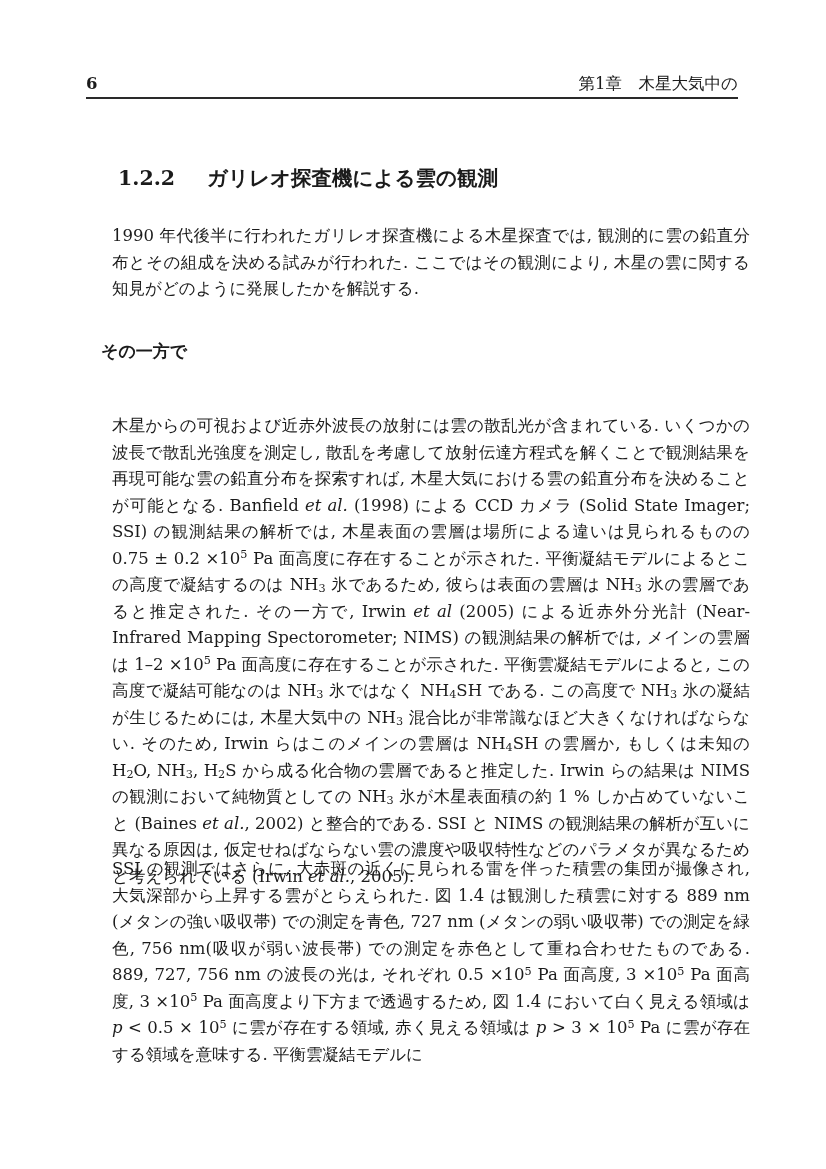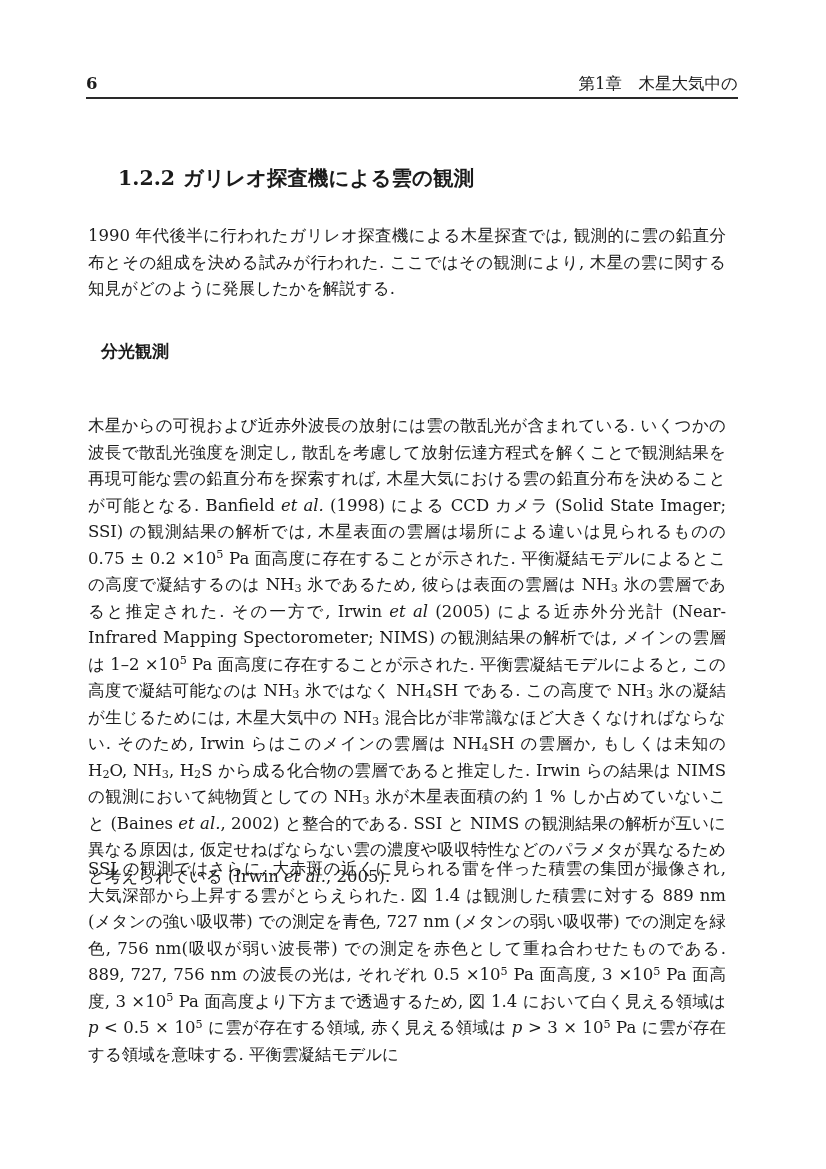--- a/index.html
+++ b/index.html
@@ -35,37 +35,37 @@
     position: absolute;
     left: 118px; top: 166px;
     font-size: 20.5px;
     font-weight: bold;
     line-height: 25px;
     white-space: nowrap;
   }
   .section-heading .sec-num { font-family: "DejaVu Serif", serif; }
   .section-heading .sec-title {
     font-family: "DejaVu Sans", sans-serif;
-    margin-left: 8px;
+    margin-left: 32px;
   }
 
   
   .sub-heading {
     position: absolute;
     left: 101px; top: 340px;
     font-family: "DejaVu Sans", sans-serif;
     font-weight: bold;
     font-size: 17px;
     line-height: 22px;
   }
 
   
   .para {
     position: absolute;
-    left: 88px;
+    left: 112px;
     width: 638px;
     font-size: 16.5px;
     line-height: 26.5px;
     text-align: justify;
     text-justify: inter-character;
   }
   .para-intro   { top: 223px; }
   .para-spectro { top: 390px; margin-top: 23px; }
   .para-cumulus { top: 856px; }
 
@@ -88,19 +88,19 @@
     <span class="page-number">6</span>
     <span class="chapter-title">第1章　木星大気中の</span>
   </div>
 
   <div class="section-heading">
     <span class="sec-num">1.2.2</span><span class="sec-title">ガリレオ探査機による雲の観測</span>
   </div>
 
   <p class="para para-intro"><span>1990 年代後半に行われたガリレオ探査機による木星探査では, 観測的に雲の鉛直分布とその組成を決める試みが行われた. ここではその観測により, 木星の雲に関する知見がどのように発展したかを解説する.</span></p>
 
-  <div class="sub-heading">分光観測</div>
+  <div class="sub-heading">その一方で</div>
 
   <p class="para para-spectro"><span>木星からの可視および近赤外波長の放射には雲の散乱光が含まれている. いくつかの波長で散乱光強度を測定し, 散乱を考慮して放射伝達方程式を解くことで観測結果を再現可能な雲の鉛直分布を探索すれば, 木星大気における雲の鉛直分布を決めることが可能となる. Banfield </span><i>et al.</i><span> (1998) による CCD カメラ (Solid State Imager; SSI) の観測結果の解析では, 木星表面の雲層は場所による違いは見られるものの 0.75 ± 0.2 ×10</span><sup>5</sup><span> Pa 面高度に存在することが示された. 平衡凝結モデルによるとこの高度で凝結するのは NH</span><sub>3</sub><span> 氷であるため, 彼らは表面の雲層は NH</span><sub>3</sub><span> 氷の雲層であると推定された. その一方で, Irwin </span><i>et al</i><span> (2005) による近赤外分光計 (Near-Infrared Mapping Spectorometer; NIMS) の観測結果の解析では, メインの雲層は 1–2 ×10</span><sup>5</sup><span> Pa 面高度に存在することが示された. 平衡雲凝結モデルによると, この高度で凝結可能なのは NH</span><sub>3</sub><span> 氷ではなく NH</span><sub>4</sub><span>SH である. この高度で NH</span><sub>3</sub><span> 氷の凝結が生じるためには, 木星大気中の NH</span><sub>3</sub><span> 混合比が非常識なほど大きくなければならない. そのため, Irwin らはこのメインの雲層は NH</span><sub>4</sub><span>SH の雲層か, もしくは未知の H</span><sub>2</sub><span>O, NH</span><sub>3</sub><span>, H</span><sub>2</sub><span>S から成る化合物の雲層であると推定した. Irwin らの結果は NIMS の観測において純物質としての NH</span><sub>3</sub><span> 氷が木星表面積の約 1 % しか占めていないこと (Baines </span><i>et al.</i><span>, 2002) と整合的である. SSI と NIMS の観測結果の解析が互いに異なる原因は, 仮定せねばならない雲の濃度や吸収特性などのパラメタが異なるためと考えられている (Irwin </span><i>et al.</i><span>, 2005).</span></p>
 
   <p class="para para-cumulus"><span>SSI の観測ではさらに, 大赤斑の近くに見られる雷を伴った積雲の集団が撮像され, 大気深部から上昇する雲がとらえられた. 図 1.4 は観測した積雲に対する 889 nm (メタンの強い吸収帯) での測定を青色, 727 nm (メタンの弱い吸収帯) での測定を緑色, 756 nm(吸収が弱い波長帯) での測定を赤色として重ね合わせたものである. 889, 727, 756 nm の波長の光は, それぞれ 0.5 ×10</span><sup>5</sup><span> Pa 面高度, 3 ×10</span><sup>5</sup><span> Pa 面高度, 3 ×10</span><sup>5</sup><span> Pa 面高度より下方まで透過するため, 図 1.4 において白く見える領域は </span><i>p</i><span> &lt; 0.5 × 10</span><sup>5</sup><span> に雲が存在する領域, 赤く見える領域は </span><i>p</i><span> &gt; 3 × 10</span><sup>5</sup><span> Pa に雲が存在する領域を意味する. 平衡雲凝結モデルに</span></p>
 
 </div>
 
 </body></html>

